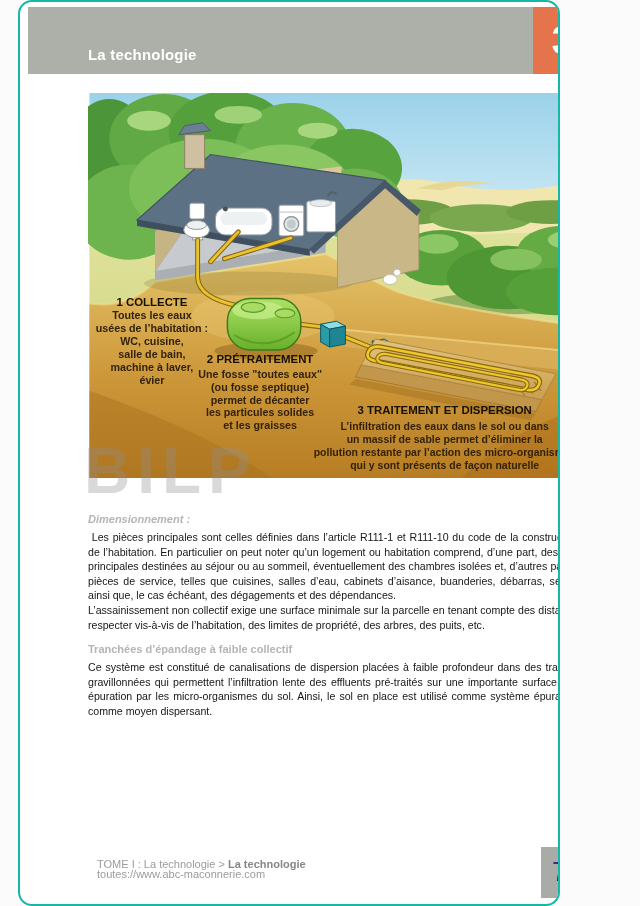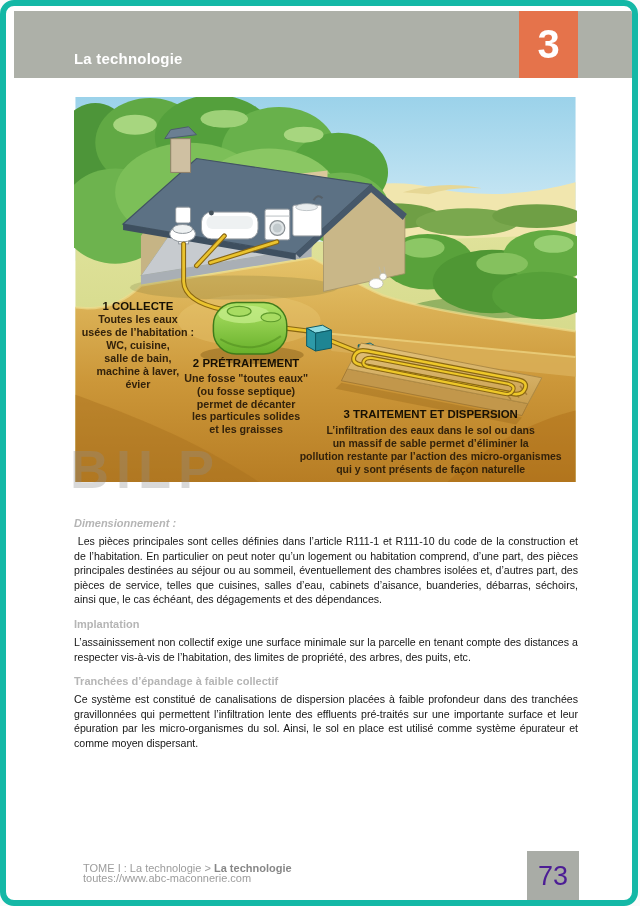--- a/index.html
+++ b/index.html
@@ -1,35 +1,35 @@
 <!DOCTYPE html>
 <html><head>
 <meta charset="utf-8">
 <style>
   html,body{margin:0;padding:0;background:#fbfbfb;}
-  .page{position:relative;width:638px;height:906px;background:#ffffff;border:6px solid #14b8a6;
-        border-radius:14px;overflow:hidden;font-family:"Liberation Sans",sans-serif;box-sizing:border-box;}
+  .page{position:relative;width:542px;height:906px;background:#ffffff;border:2px solid #14b8a6;
+        border-radius:14px;overflow:hidden;font-family:"Liberation Sans",sans-serif;box-sizing:border-box;margin-left:18px;}
   
   .topbar{position:absolute;left:8px;top:5px;width:624px;height:67px;background:#adb0a8;}
   .topbar-title{position:absolute;left:60px;bottom:11px;color:#ffffff;font-weight:bold;font-size:15px;letter-spacing:.2px;}
   .chapter-num{position:absolute;left:505px;top:0;width:59px;height:67px;background:#e5734b;color:#fff;
                display:flex;align-items:center;justify-content:center;font-size:40px;font-weight:bold;}
   
   .illustration{position:absolute;left:68px;top:91px;width:503px;height:385px;margin:0;}
   .illustration svg{display:block;width:503px;height:385px;}
   svg text{font-family:"Liberation Sans",sans-serif;}
   .lbl{text-anchor:middle;font-weight:bold;}
   .t1{font-size:11.5px;fill:#171004;}
   .t2{font-size:10.8px;fill:#33220b;}
   .t3{font-size:10.6px;fill:#33220b;}
   
   .watermark{position:absolute;left:0;top:0;width:640px;height:906px;pointer-events:none;z-index:5;
              color:#8f8f8f;opacity:.33;font-weight:bold;}
   .wm1{position:absolute;left:70px;top:322px;font-size:88px;letter-spacing:2px;}
-  .wm2{position:absolute;left:64px;top:432px;font-size:54px;letter-spacing:7px;}
+  .wm2{position:absolute;left:64px;top:432px;font-size:64px;letter-spacing:7px;}
   
   #sections{position:absolute;left:68px;top:511px;width:504px;}
   .sec-h{margin:11px 0 4px 0;font-size:11px;line-height:13px;color:#b5b5b5;font-weight:bold;}
   #sections section:first-child .sec-h{margin-top:0;font-style:italic;}
   .para{margin:0;font-size:10.6px;line-height:14.6px;color:#151515;text-align:justify;}
   .para b{font-weight:bold;color:#000;}
   
   .foot{position:absolute;left:77px;top:857px;font-size:11px;line-height:10px;color:#9c9c9c;}
   .foot b{color:#878787;}
   .pagenum{position:absolute;left:521px;top:845px;width:52px;height:51px;background:#a9aca6;color:#4c1d95;
@@ -248,21 +248,20 @@
   <div class="watermark">
     <div class="wm2">BILP</div>
   </div>
 
   <main id="sections">
       <section>
         <h3 class="sec-h">Dimensionnement :</h3>
         <p class="para"><span>&nbsp;Les pièces principales sont celles définies dans l’article R111-1 et R111-10 du code de la construction et de l’habitation. En particulier on peut noter qu’un logement ou habitation comprend, d’une part, des pièces principales destinées au séjour ou au sommeil, éventuellement des chambres isolées et, d’autres part, des pièces de service, telles que cuisines, salles d’eau, cabinets d’aisance, buanderies, débarras, séchoirs, ainsi que, le cas échéant, des dégagements et des dépendances.</span></p>
       </section>
       <section>
-        <h3 class="sec-h">Implantation</h3>
         <p class="para"><span>L’assainissement non collectif exige une surface minimale sur la parcelle en tenant compte des distances a respecter vis-à-vis de l’habitation, des limites de propriété, des arbres, des puits, etc.</span></p>
       </section>
       <section>
         <h3 class="sec-h">Tranchées d’épandage à faible collectif</h3>
         <p class="para"><span>Ce système est constitué de canalisations de dispersion placées à faible profondeur dans des tranchées gravillonnées qui permettent l’infiltration lente des effluents pré-traités sur une importante surface et leur épuration par les micro-organismes du sol. Ainsi, le sol en place est utilisé comme système épurateur et comme moyen dispersant.</span></p>
       </section>
     </main>
 
   <footer>
     <div class="foot">

